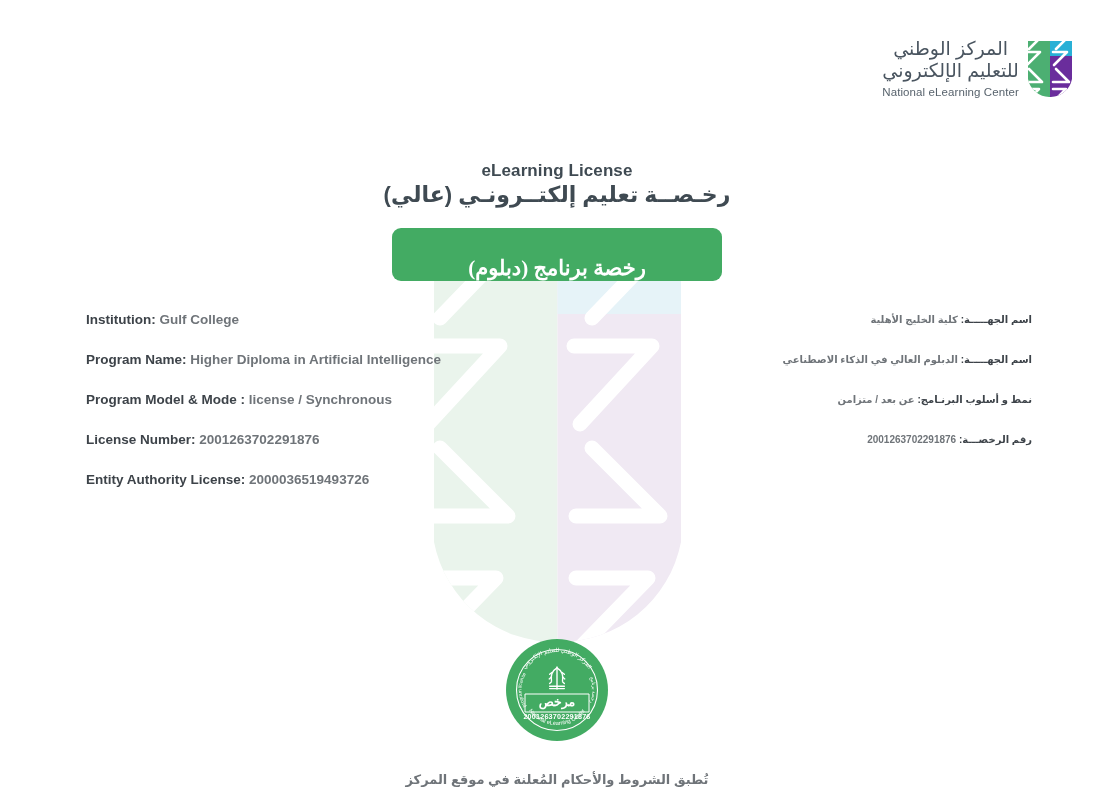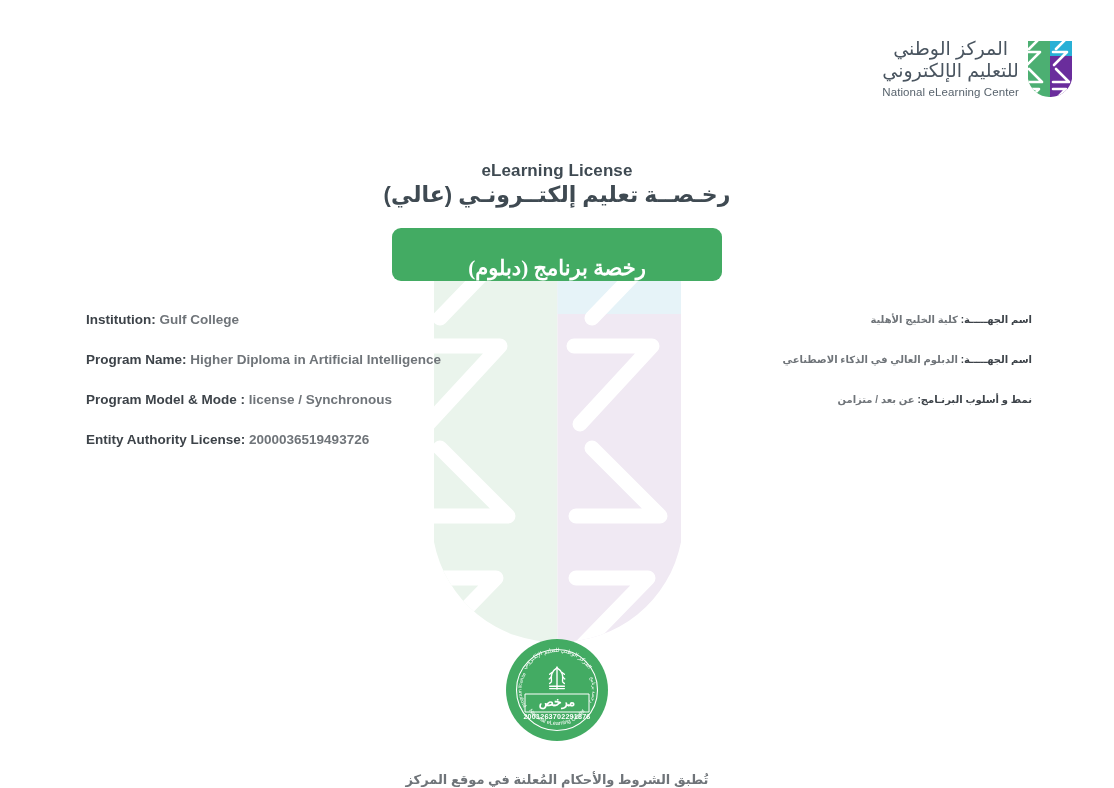--- a/index.html
+++ b/index.html
@@ -264,20 +264,30 @@
     <div class="field-en">
       <span class="lbl">Program Model &amp; Mode :</span>
       <span class="val">license / Synchronous</span>
     </div>
     <div class="field-ar">
       <span class="lbl">نمط و أسلوب البرنـامج:</span>
       <span class="val">عن بعد / متزامن</span>
     </div>
   </div>
 
+  <div class="field-row">
+    <div class="field-en">
+      <span class="lbl">License Number:</span>
+      <span class="val">2001263702291876</span>
+    </div>
+    <div class="field-ar">
+      <span class="lbl">رقم الرخصـــة:</span>
+      <span class="val">2001263702291876</span>
+    </div>
+  </div>
 
 
   <div class="field-row">
     <div class="field-en">
       <span class="lbl">Entity Authority License:</span>
       <span class="val">2000036519493726</span>
     </div>
   </div>
 
 </div>

